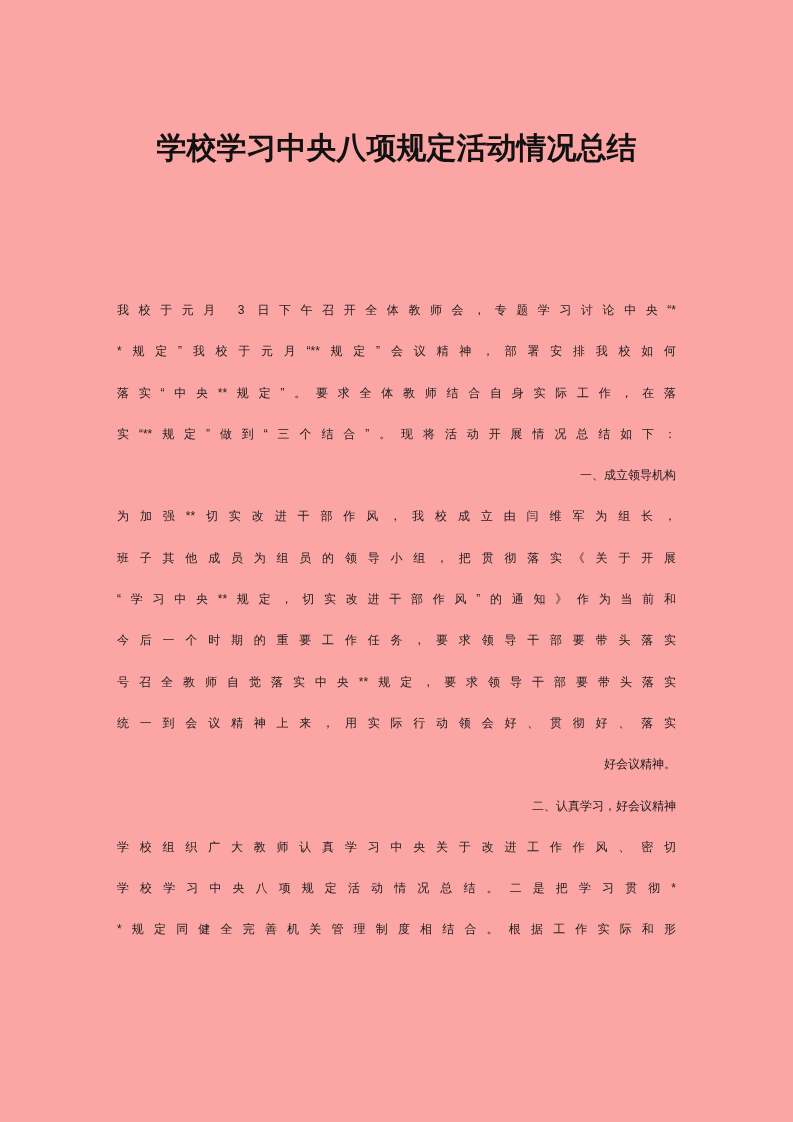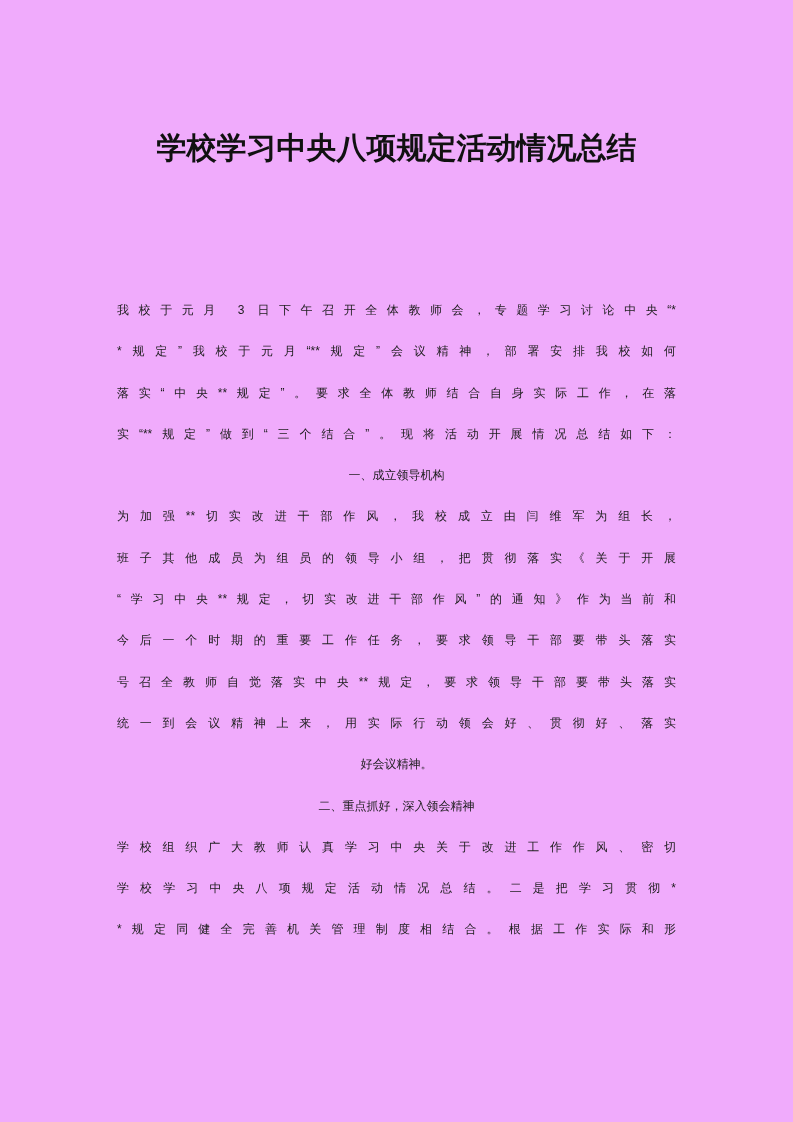--- a/index.html
+++ b/index.html
@@ -10,21 +10,21 @@
     width: 793px;
     height: 1122px;
     background: #ffffff;
     overflow: hidden;
     position: relative;
     font-family: "Liberation Sans", "DejaVu Sans", sans-serif;
   }
   .doc-page {
     position: absolute;
     inset: 0;
-    background: #f0abfc;
+    background: #fca5a5;
   }
   .doc-title {
     position: absolute;
     top: 130px;
     left: 0;
     width: 793px;
     margin: 0;
     text-align: center;
     font-size: 30px;
     font-weight: 700;
@@ -46,21 +46,21 @@
     white-space: nowrap;
     overflow: visible;
   }
   .line.j {
     white-space: normal;
     text-align: justify;
     text-align-last: justify;
     text-justify: inter-character;
   }
   .line.l {
-    text-align: center;
+    text-align: right;
   }
 </style>
 </head>
 <body>
 
 <div class="doc-page">
 
   <h1 class="doc-title">学校学习中央八项规定活动情况总结</h1>
 
   <div class="doc-body">
@@ -69,19 +69,19 @@
     <div class="line j">落实“中央**规定”。要求全体教师结合自身实际工作，在落</div>
     <div class="line j">实“**规定”做到“三个结合”。现将活动开展情况总结如下：</div>
     <div class="line l">一、成立领导机构</div>
     <div class="line j">为加强**切实改进干部作风，我校成立由闫维军为组长，</div>
     <div class="line j">班子其他成员为组员的领导小组，把贯彻落实《关于开展</div>
     <div class="line j">“学习中央**规定，切实改进干部作风”的通知》作为当前和</div>
     <div class="line j">今后一个时期的重要工作任务，要求领导干部要带头落实</div>
     <div class="line j">号召全教师自觉落实中央**规定，要求领导干部要带头落实</div>
     <div class="line j">统一到会议精神上来，用实际行动领会好、贯彻好、落实</div>
     <div class="line l">好会议精神。</div>
-    <div class="line l">二、重点抓好，深入领会精神</div>
+    <div class="line l">二、认真学习，好会议精神</div>
     <div class="line j">学校组织广大教师认真学习中央关于改进工作作风、密切</div>
     <div class="line j">学校学习中央八项规定活动情况总结。二是把学习贯彻*</div>
     <div class="line j">*规定同健全完善机关管理制度相结合。根据工作实际和形</div>
   </div>
 
 </div>
 
 </body></html>

